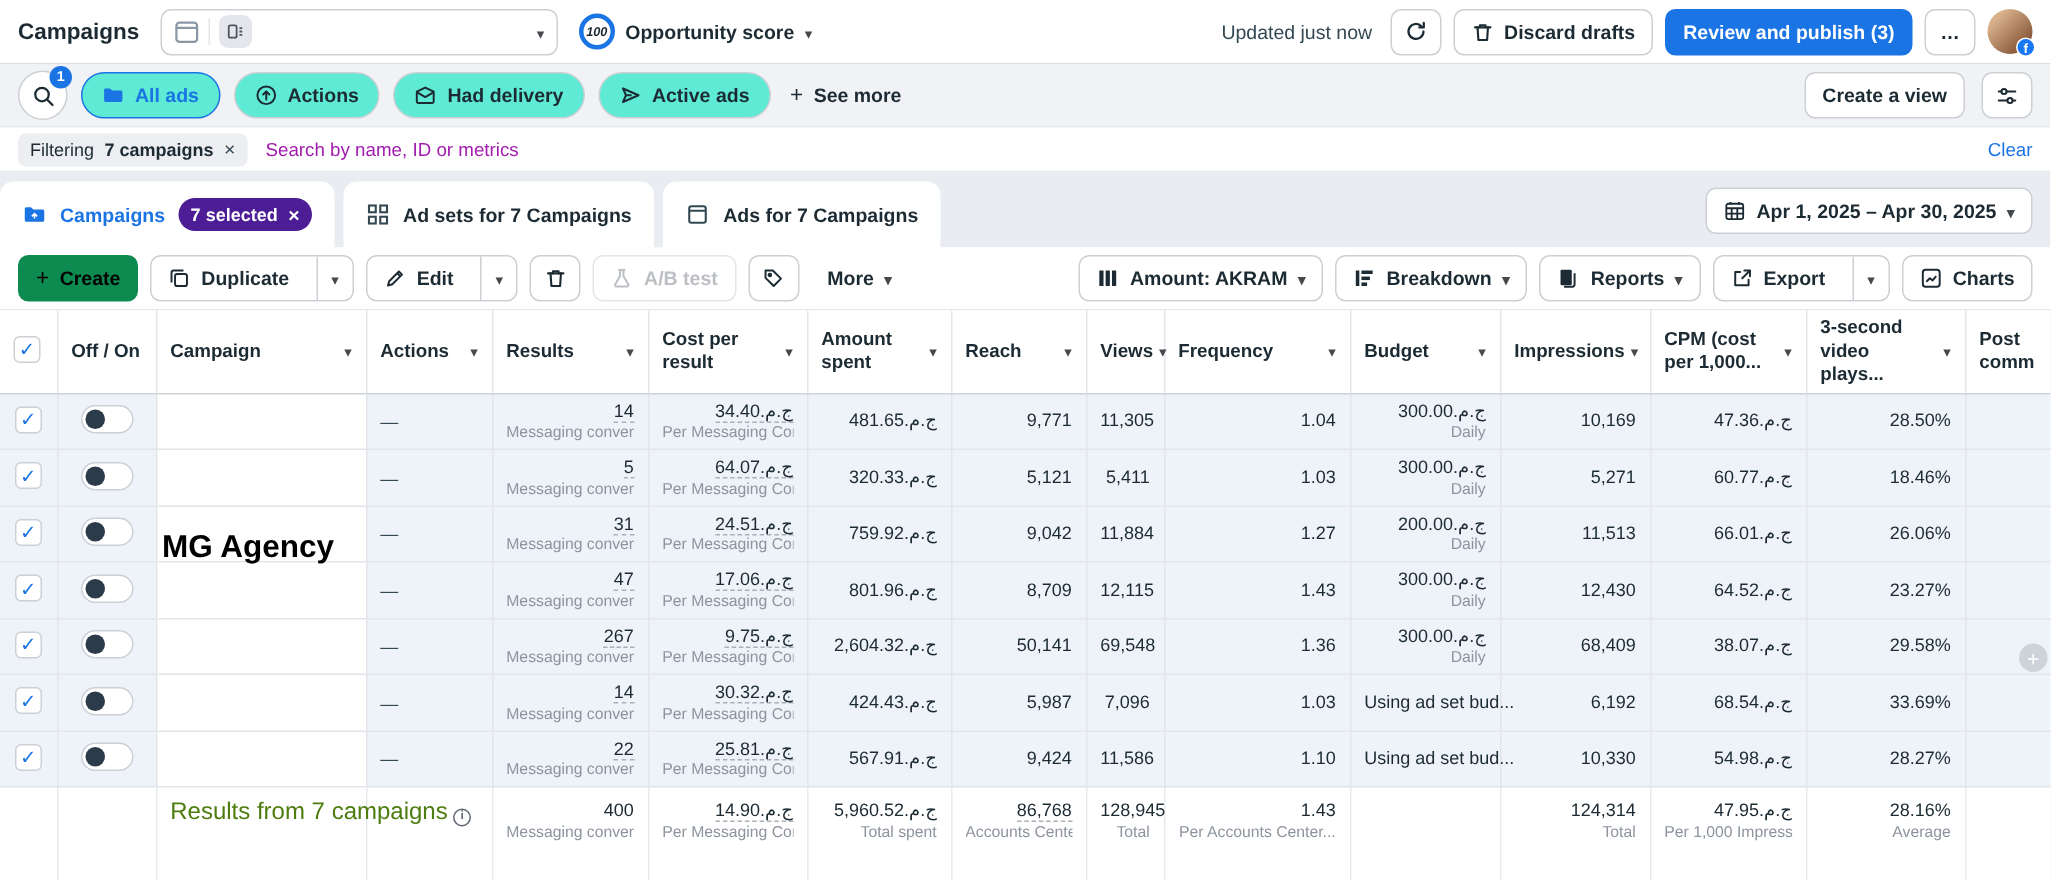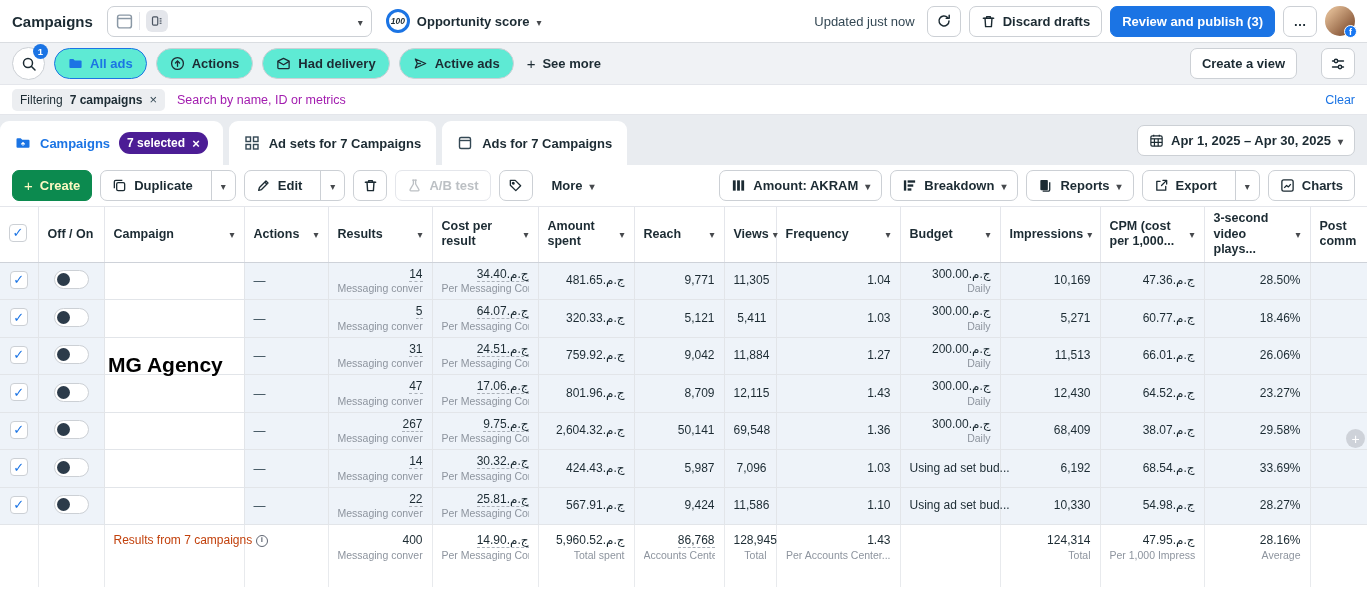--- a/index.html
+++ b/index.html
@@ -28,42 +28,42 @@
   .avatar .fb-badge { position:absolute; right:-2px; bottom:-2px; width:13px; height:13px; border-radius:50%; background:#1877f2; color:#fff; font-size:9px; font-weight:bold; display:flex; align-items:center; justify-content:center; border:1px solid #fff; }
 
   
   .filterbar { height:42px; background:#f0f2f5; display:flex; align-items:center; padding:0 12px; gap:9px; border-bottom:1px solid #e4e6eb; }
   .search-circle { position:relative; width:33px; height:33px; border-radius:50%; background:#fff; border:1px solid #ccd0d5; display:flex; align-items:center; justify-content:center; color:#1c2b33; }
   .search-circle .count-badge { position:absolute; top:-4px; right:-4px; min-width:15px; height:15px; border-radius:8px; background:#1b74e4; color:#fff; font-size:9.5px; font-weight:bold; display:flex; align-items:center; justify-content:center; padding:0 3px; }
   .pill { height:31px; border-radius:16px; background:#5eead4; border:1px solid #ccd0d5; display:inline-flex; align-items:center; gap:7px; padding:0 13px; font-size:13px; font-weight:bold; color:#1c2b33; cursor:pointer; }
   .pill.active { border:1.5px solid #1b74e4; color:#1b74e4; }
   .see-more { display:inline-flex; align-items:center; gap:7px; font-size:13px; font-weight:bold; margin-left:4px; cursor:pointer; }
   .plus::before { content:"+"; font-size:15px; font-weight:normal; }
-  .filterbar-right { margin-left:auto; display:flex; gap:24px; align-items:center; }
+  .filterbar-right { margin-left:auto; display:flex; gap:11px; align-items:center; }
 
   
   .searchrow { height:30px; background:#fff; border-bottom:1px solid #e4e6eb; display:flex; align-items:center; padding:0 12px; gap:12px; }
   .filter-chip { height:22px; background:#eceef1; border-radius:5px; display:inline-flex; align-items:center; gap:7px; padding:0 8px; font-size:12px; color:#1c2b33; }
   .filter-chip b { font-weight:bold; }
   .chip-close::after { content:"×"; font-size:13px; color:#344854; }
   .search-placeholder { color:#a21caf; font-size:12.5px; flex:1; }
   .clear-link { color:#1b74e4; font-size:12.5px; cursor:pointer; }
 
   
   .tabsrow { height:50px; background:#e9ecf0; display:flex; align-items:flex-end; padding:0 12px 0 0; }
   .tabs { display:flex; gap:6px; align-items:flex-end; }
   .tab { height:44px; background:#fff; border-radius:9px 9px 0 0; display:flex; align-items:center; gap:9px; padding:0 15px; font-size:13px; font-weight:bold; color:#1c2b33; cursor:pointer; }
   .tab.active { color:#1b74e4; }
   .sel-badge { background:#4c1d95; color:#fff; border-radius:13px; height:22px; display:inline-flex; align-items:center; gap:7px; padding:0 8px; font-size:12px; font-weight:bold; }
   .sel-badge .chip-close::after { color:#fff; }
   .tabsrow-right { margin-left:auto; align-self:center; }
 
   
   .toolbar { height:42px; background:#fff; display:flex; align-items:center; padding:0 12px; gap:8px; border-bottom:1px solid #e4e6eb; }
-  .btn-green { background:#0c8a4f; border-color:#0c8a4f; color:#fef9c3; }
+  .btn-green { background:#0c8a4f; border-color:#0c8a4f; color:#000000; }
   .btn.split { padding:0; }
   .btn.split .seg { display:flex; align-items:center; gap:7px; padding:0 11px; height:100%; }
   .btn.split .seg.arrow { border-left:1px solid #ccd0d5; padding:0 9px; }
   .btn.disabled { color:#bcc0c4; border-color:#e4e6eb; cursor:default; }
   .btn.borderless { border:none; background:transparent;text-align:right; }
   .toolbar-right { margin-left:auto; display:flex; gap:8px; align-items:center; }
 
   
   .table-wrap { position:relative; background:#fff; }
   table { border-collapse:collapse; table-layout:fixed; width:1367px; }
@@ -82,21 +82,21 @@
   .u { border-bottom:1px dashed #aab0b8; }
   .dash { color:#344854; }
   .c-budget-text .v { text-align:left; }
   td.center { text-align:center; }
   .cur { direction:rtl; unicode-bidi:isolate; }
   .cb { display:inline-block; width:18px; height:18px; border:1px solid #ccd0d5; border-radius:4px; background:#fff; position:relative; }
   .cb.checked::after { content:"✓"; position:absolute; left:2.5px; top:0.5px; color:#1b74e4; font-size:13px; font-weight:bold; }
   .toggle { display:inline-block; width:35px; height:19px; border-radius:10px; background:#fff; border:1px solid #ccd0d5; position:relative; cursor:pointer; }
   .toggle .knob { position:absolute; left:2px; top:2px; width:13px; height:13px; border-radius:50%; background:#2c3b4a; }
   tfoot td { background:#fff; border-top:1px solid #cbd0d6; border-right:1px solid #e8eaed; padding:8px 9px 10px; vertical-align:top; font-size:12px; height:62px; }
-  .sum-label { color:#c2410c; font-size:12px; white-space:nowrap; display:flex; align-items:flex-end; gap:4px; }
+  .sum-label { color:#4d7c0f; font-size:16px; white-space:nowrap; display:flex; align-items:flex-end; gap:4px; }
   .info-icon { display:inline-block; width:12px; height:12px; border-radius:50%; border:1.5px solid #5f6673; position:relative; flex:none; }
   .info-icon::after { content:"i"; position:absolute; left:3.5px; top:-1.5px; font-size:8px; color:#5f6673; font-weight:bold; }
   .watermark { position:absolute; left:108px; top:146px; font-size:21px; font-weight:bold; color:#000; z-index:5; }
   .add-col { position:absolute; right:2px; top:222px; width:19px; height:19px; border-radius:50%; background:#ced2d9; color:#fff; display:flex; align-items:center; justify-content:center; font-size:14px; z-index:6; }
   .add-col::after { content:"+"; }
   .icon-gray { color:#344854; }
 </style>
 </head>
 <body>
 

